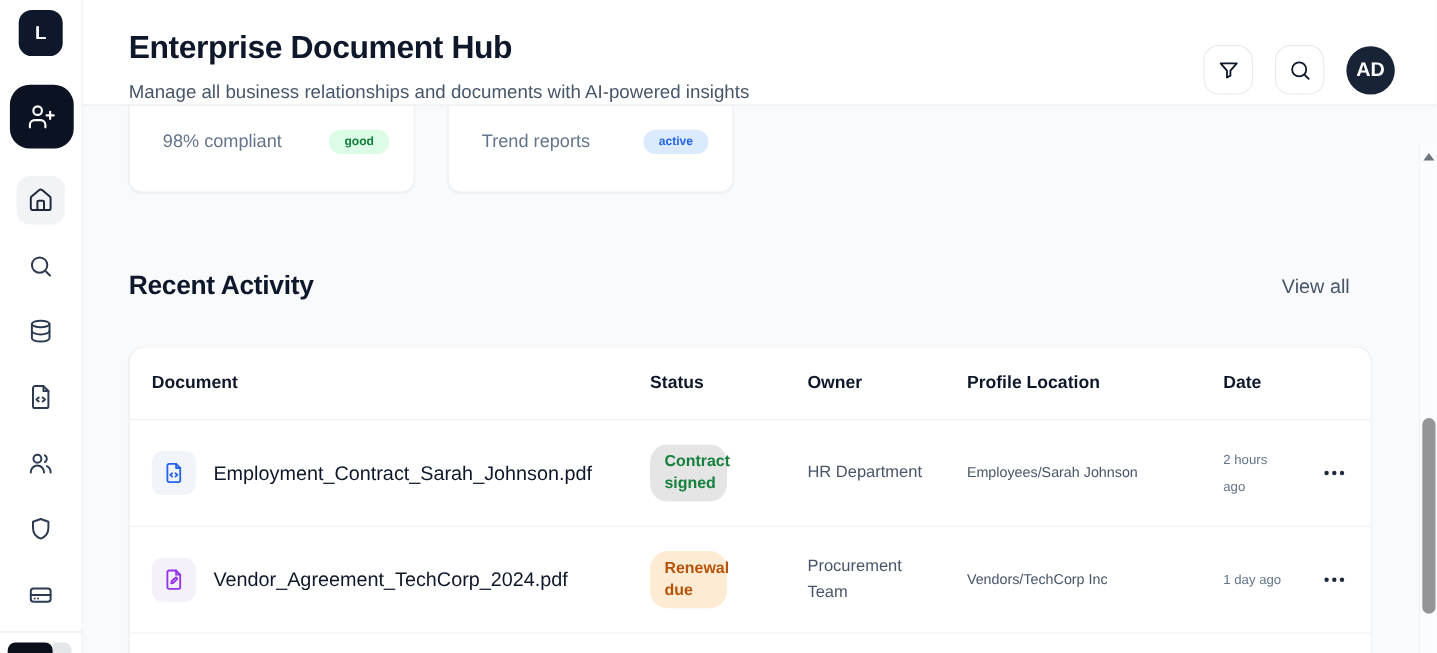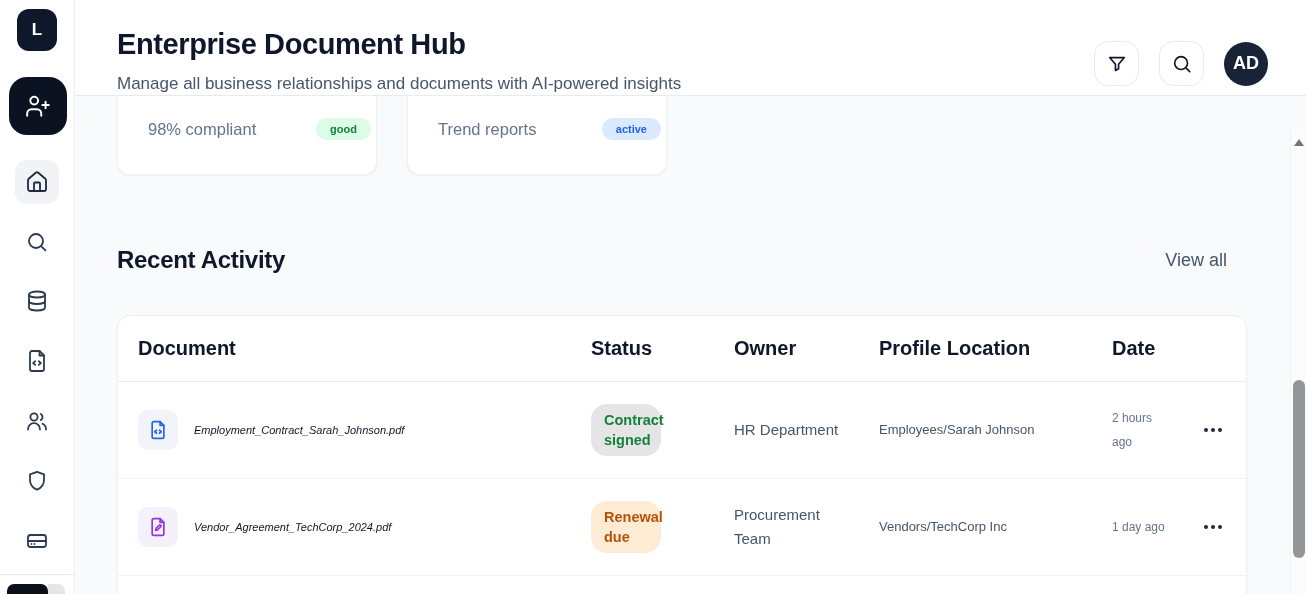--- a/index.html
+++ b/index.html
@@ -20,39 +20,39 @@
   .header { position:absolute; left:75px; top:0; width:1231px; height:96px; background:#fff; border-bottom:1px solid #e7eaee; z-index:20; }
   .page-title { position:absolute; left:42px; top:28px; font-size:29px; font-weight:700; letter-spacing:-0.4px; color:#0f172a; }
   .page-subtitle { position:absolute; left:42px; top:74px; font-size:17px; color:#475569; }
   .header-actions { position:absolute; right:38px; top:41px; display:flex; align-items:center; gap:20px; }
   .icon-btn { width:45px; height:45px; border:1px solid #e7eaee; border-radius:14px; background:#fff; display:flex; align-items:center; justify-content:center; color:#0f172a; cursor:pointer; }
   .avatar { width:44px; height:44px; border-radius:50%; background:#192336; color:#fff; font-size:18px; font-weight:700; display:flex; align-items:center; justify-content:center; cursor:pointer; }
 
   
   .card { position:absolute; top:85px; width:260px; height:90px; background:#fff; border:1px solid #eef0f4; border-radius:12px; box-shadow:0 1px 2px rgba(15,23,42,.04); z-index:5; }
   .card.c1 { left:117px; } .card.c2 { left:407px; }
-  .card-row { position:absolute; left:30px; right:5px; top:32px; display:flex; align-items:center; justify-content:space-between; }
+  .card-row { position:absolute; left:30px; right:22px; top:32px; display:flex; align-items:center; justify-content:space-between; }
   .card-label { font-size:16.5px; color:#64748b; }
   .pill { border-radius:999px; padding:5px 14px; font-size:11px; font-weight:700; }
   .pill-green { background:#dcfce7; color:#15803d; }
   .pill-blue { background:#dbeafe; color:#2563eb; }
 
   
   .section-heading { position:absolute; left:117px; top:246px; font-size:24px; font-weight:700; letter-spacing:-0.3px; color:#0f172a; }
   .view-all { position:absolute; right:79px; top:250px; font-size:18px; color:#475569; cursor:pointer; }
 
   .table { position:absolute; left:117px; top:315px; width:1130px; height:300px; background:#fff; border:1px solid #edf0f3; border-bottom:none; border-radius:14px 14px 0 0; box-shadow:0 1px 2px rgba(15,23,42,.04); overflow:hidden; }
   .tgrid { display:grid; grid-template-columns:453px 143px 145px 233px 54px 1fr; align-items:center; padding:0 20px; }
-  .thead { height:66px; border-bottom:1px solid #e9edf1; font-size:20px; font-weight:700; color:#0f172a; }
+  .thead { height:66px; border-bottom:1px solid #e9edf1; font-size:16px; font-weight:700; color:#0f172a; }
   .trow { padding:22px 20px; border-bottom:1px solid #eef2f6; }
   .doc-cell { display:flex; align-items:center; gap:16px; padding-right:20px; }
   .file-box { width:40px; height:40px; border-radius:10px; display:flex; align-items:center; justify-content:center; flex:none; }
   .file-box.blue { background:#f1f4f8; color:#2563eb; }
   .file-box.purple { background:#f4f1fa; color:#9333ea; }
-  .file-name { font-size:11px; font-weight:500; color:#0f172a;font-style:italic; }
+  .file-name { font-size:18px; font-weight:500; color:#0f172a; }
   .status-badge { display:inline-block; max-width:70px; border-radius:16px; padding:6px 13px; font-size:14.5px; font-weight:700; line-height:20px; }
   .badge-green { background:#e5e5e5; color:#15803d; }
   .badge-amber { background:#fdecd3; color:#b45309; }
   .owner-cell { font-size:15px; color:#475569; line-height:24px; padding-right:36px; }
   .profile-cell { font-size:13px; color:#475569; line-height:24px; padding-right:45px; }
   .date-cell { font-size:12px; color:#64748b; line-height:24px; }
   .menu-btn { justify-self:end; padding-right:4px; display:flex; gap:3px; cursor:pointer; }
   .menu-btn i { width:4px; height:4px; border-radius:50%; background:#1e293b; }
 
   

